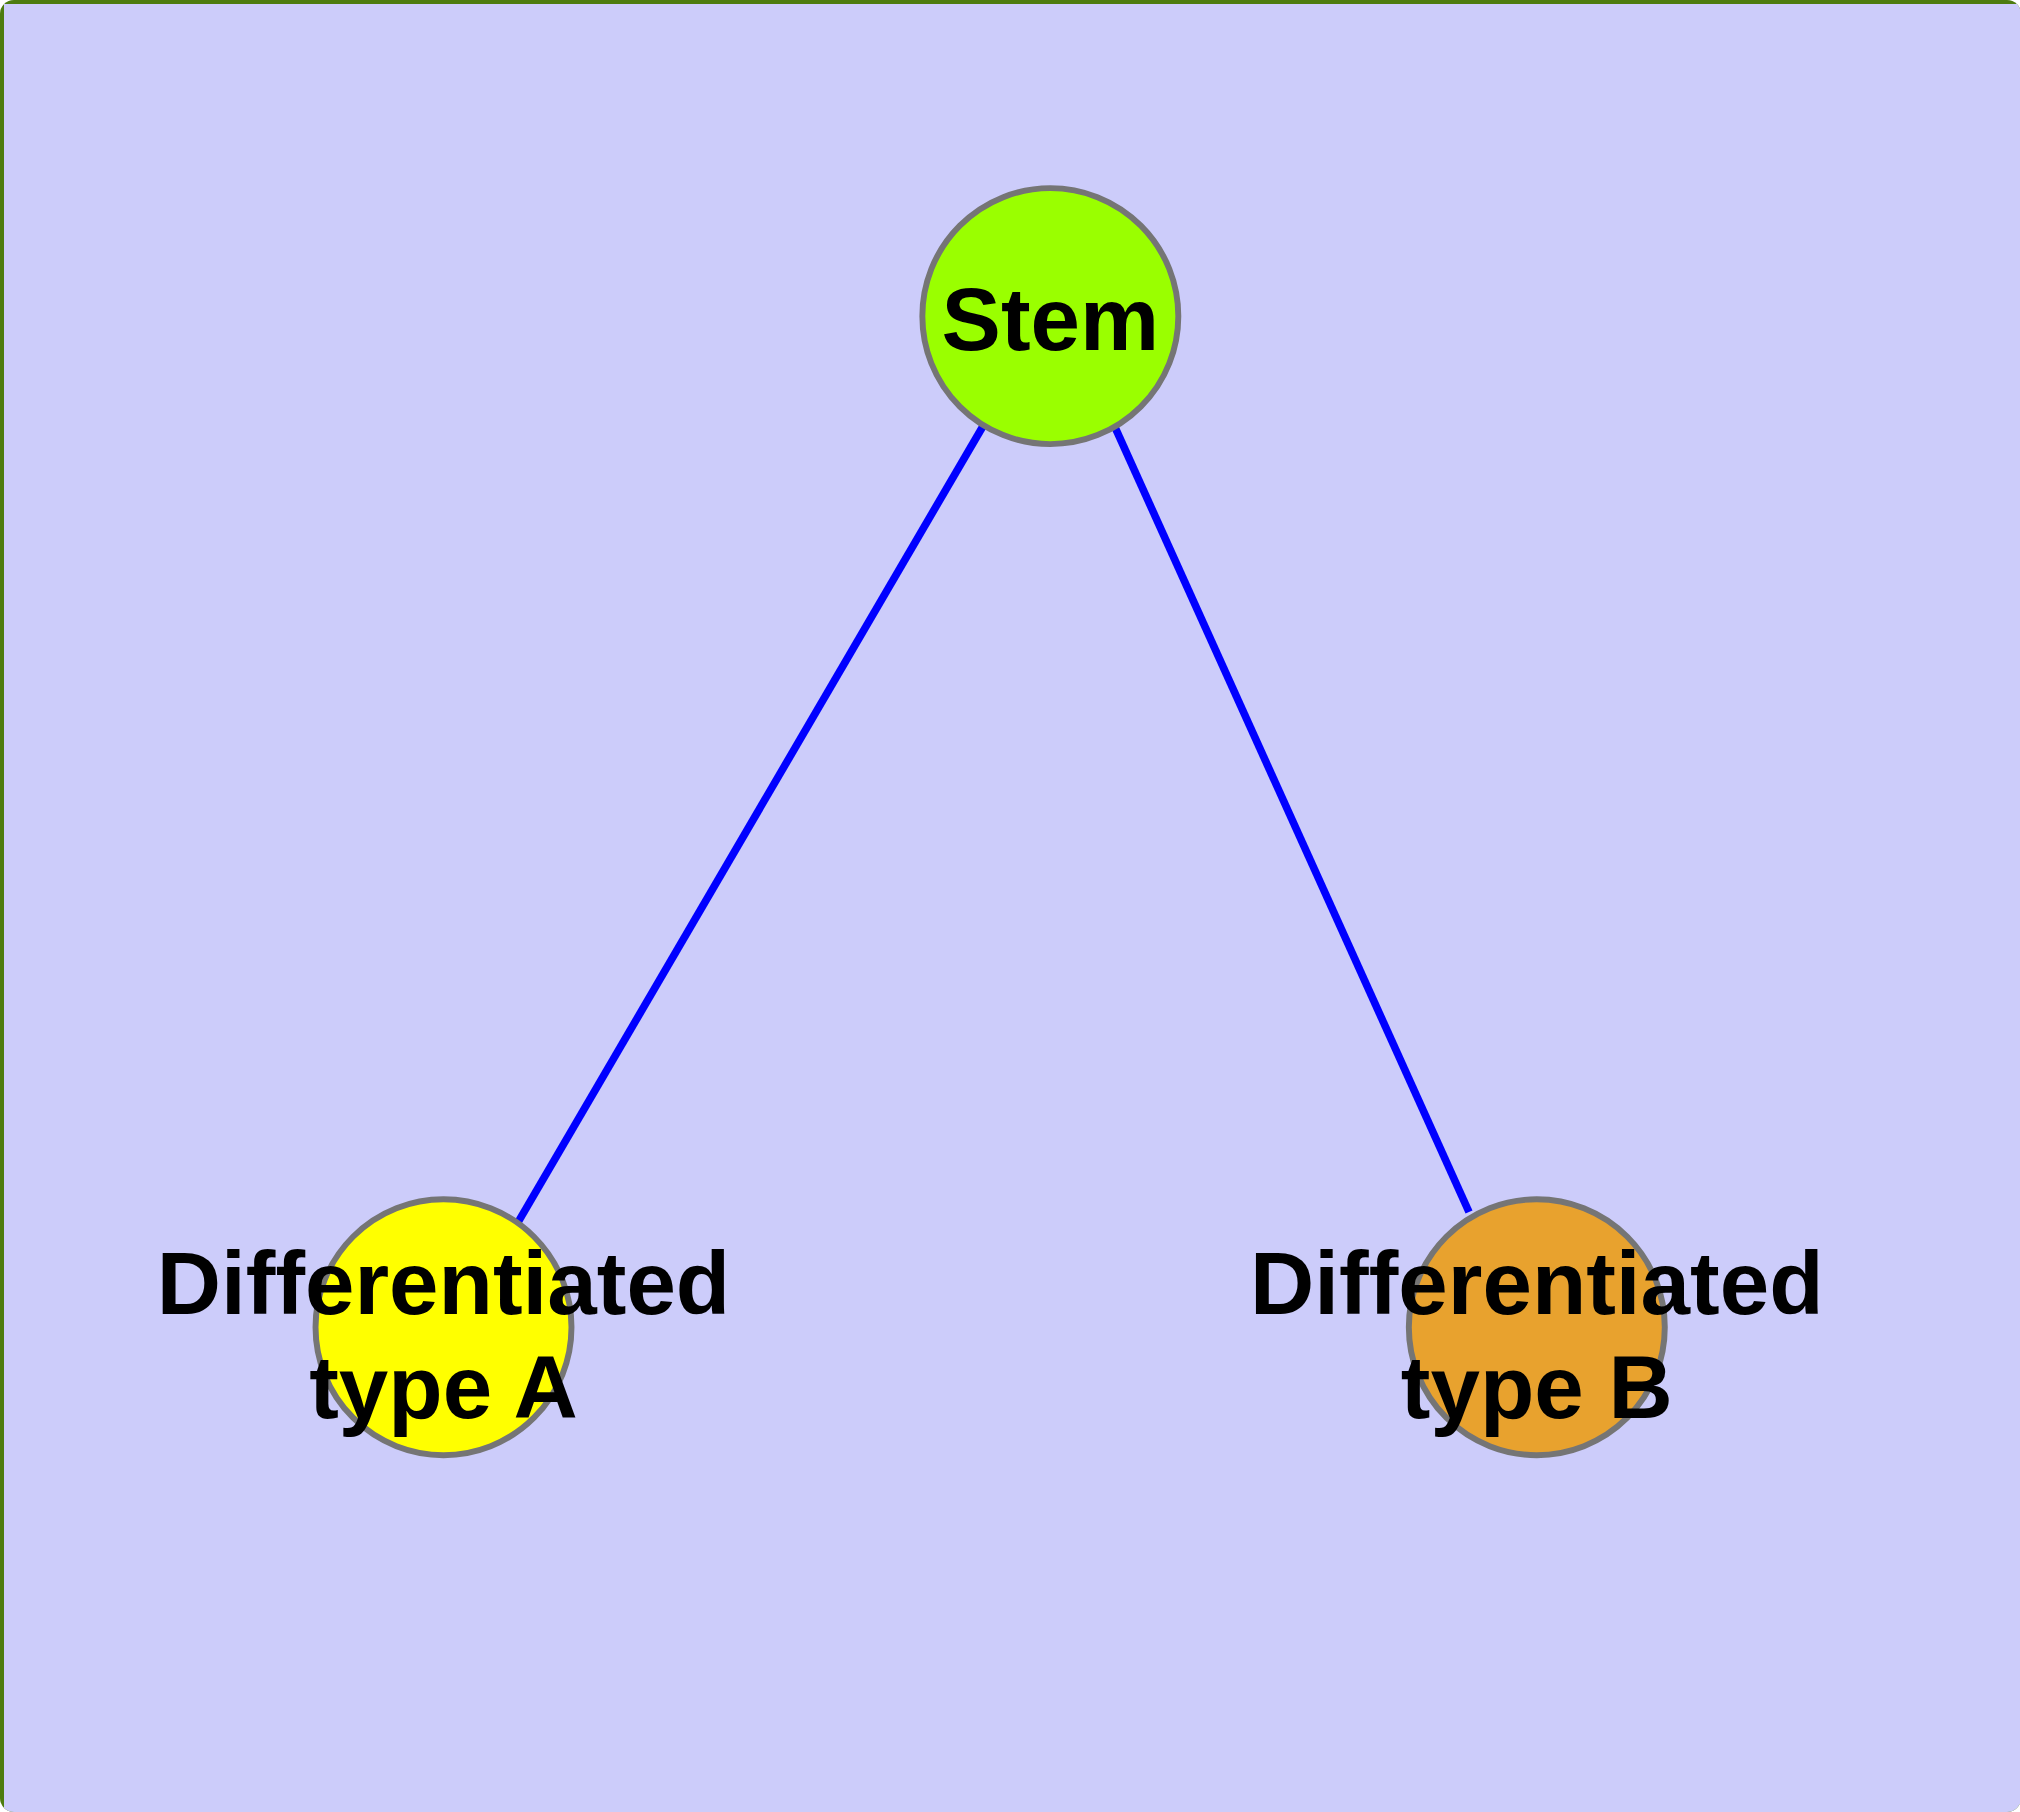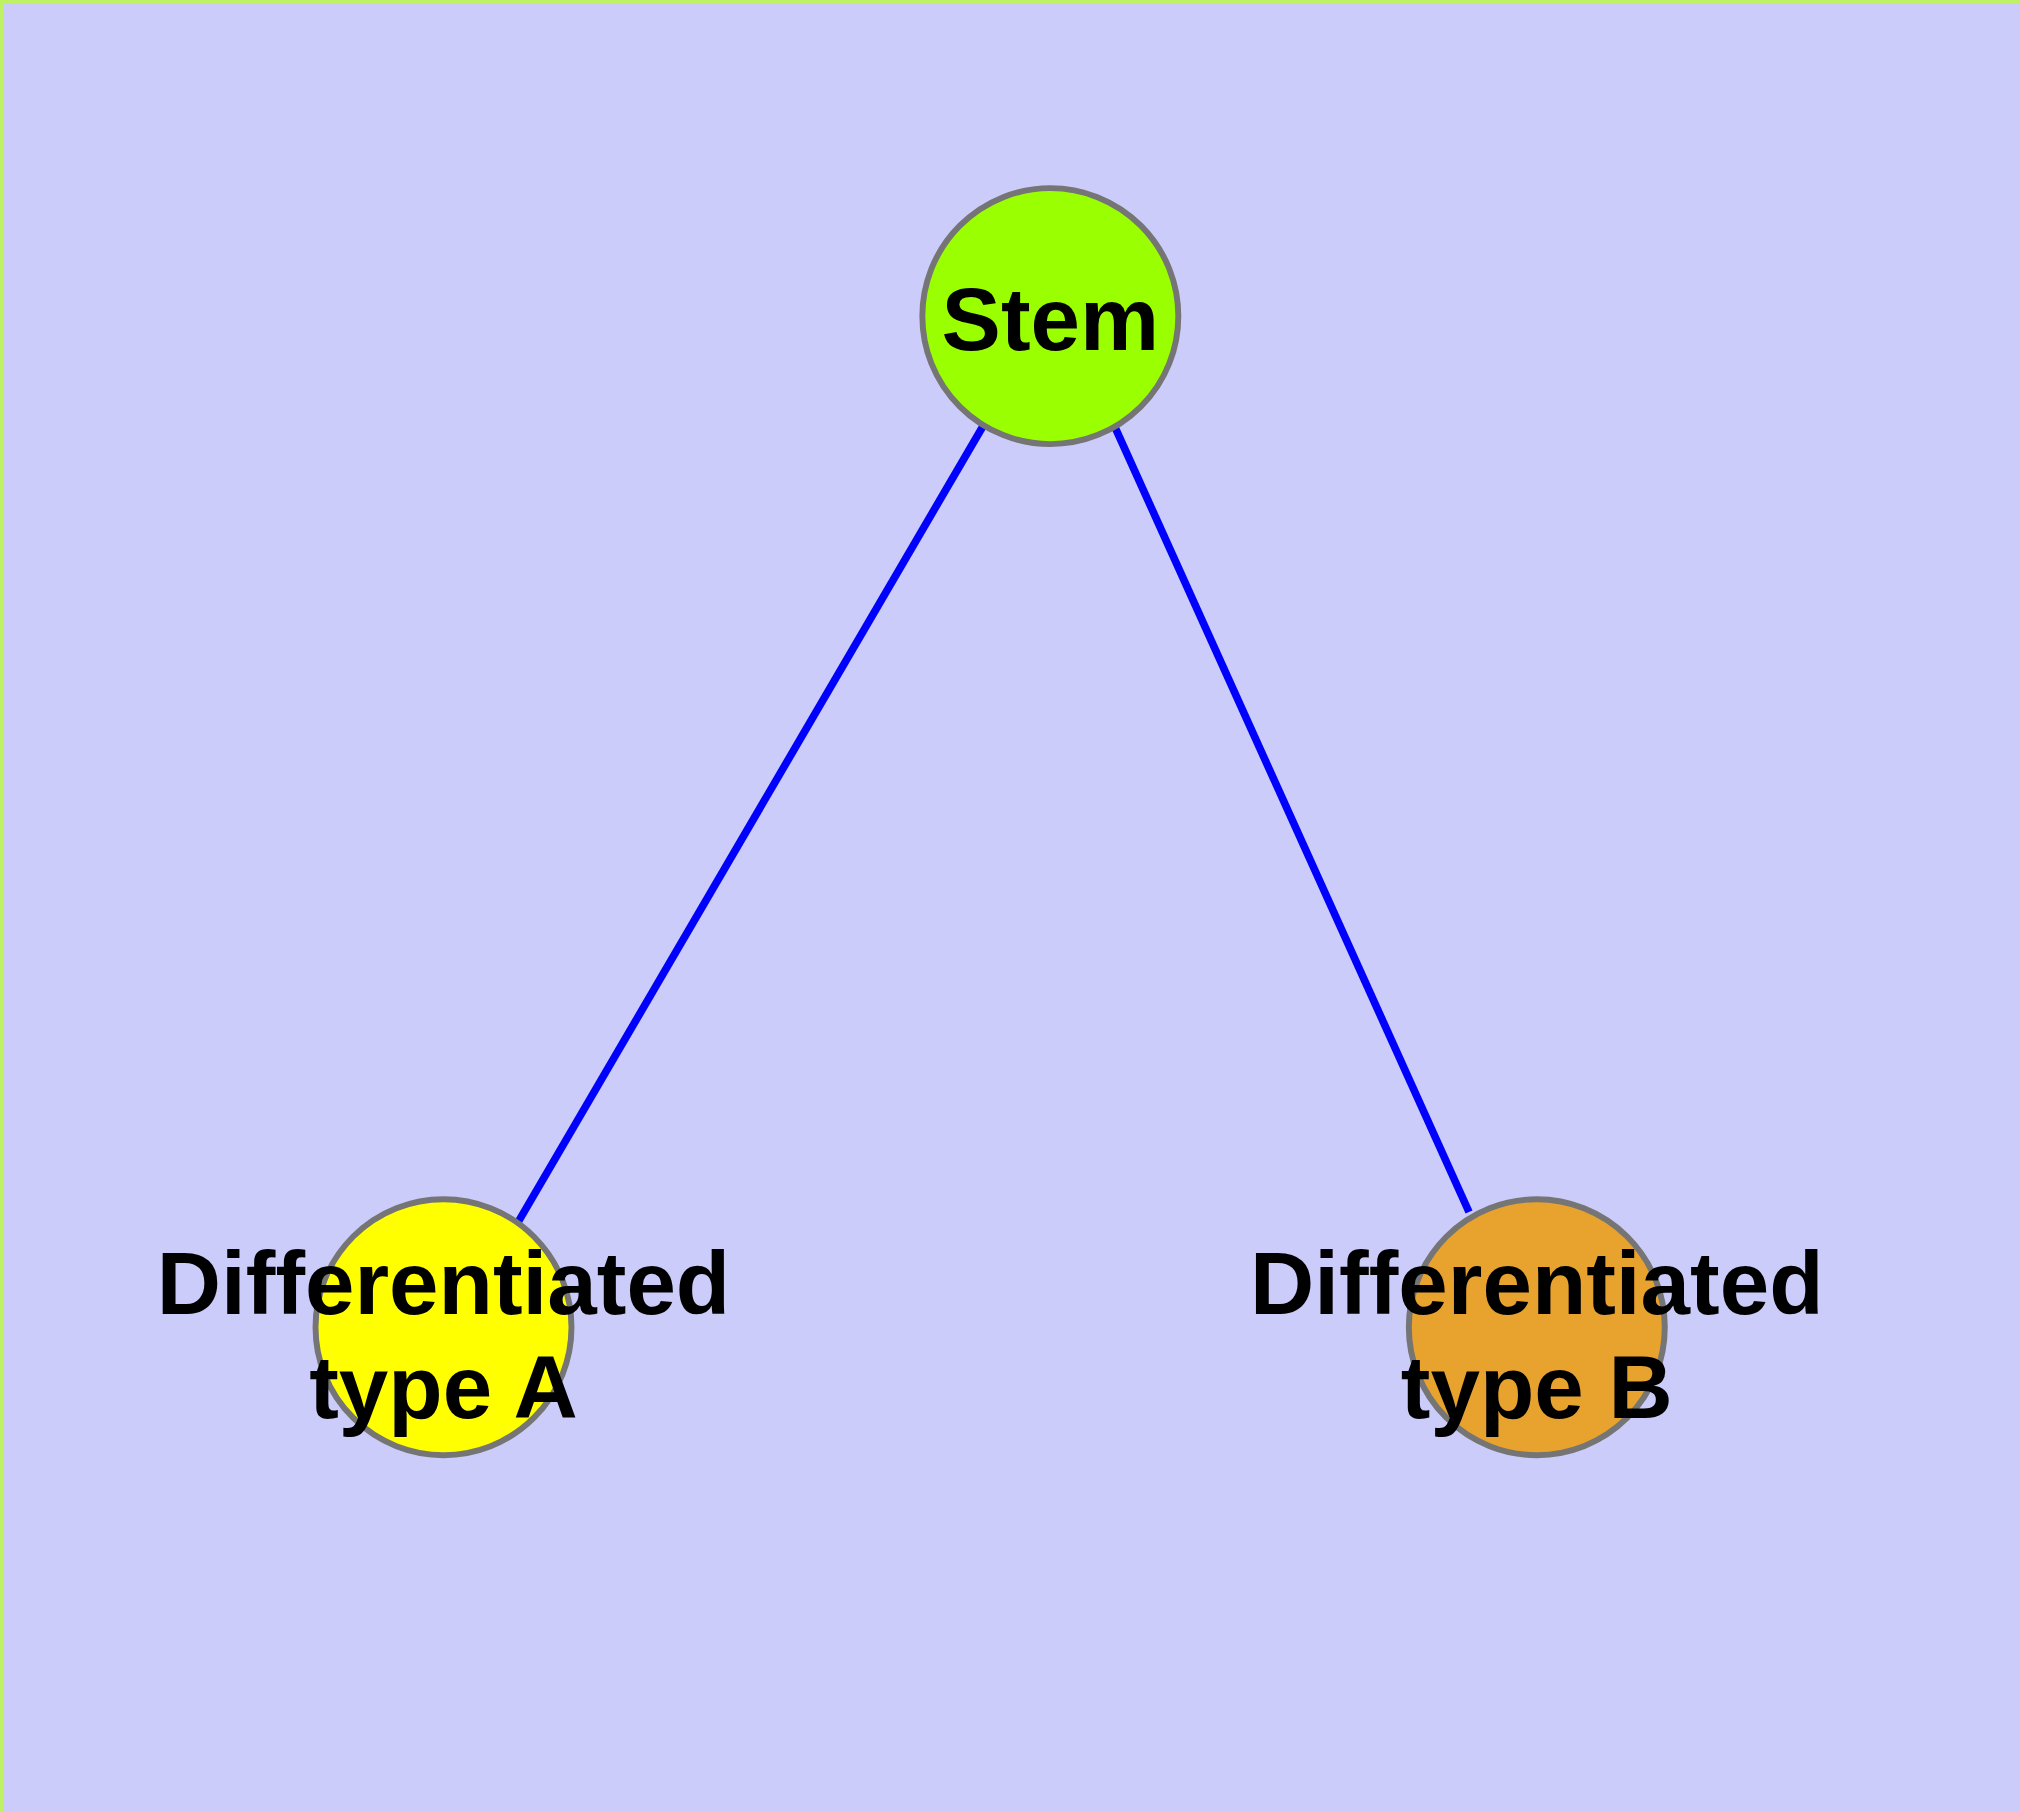--- a/index.html
+++ b/index.html
@@ -9,21 +9,22 @@
     background: #ffffff;
   }
   body {
     font-family: "Liberation Sans", sans-serif;
   }
   #canvas {
     position: relative;
     width: 2021px;
     height: 1812px;
     overflow: hidden;
-    background: #bef264;
+    background: #4d7c0f;
+    border-radius: 14px;
   }
   #plot-background {
     position: absolute;
     left: 4.2px;
     top: 4.2px;
     width: 2016px;
     height: 1808px;
     background: #ccccfa;
   }
   #graph-svg {

